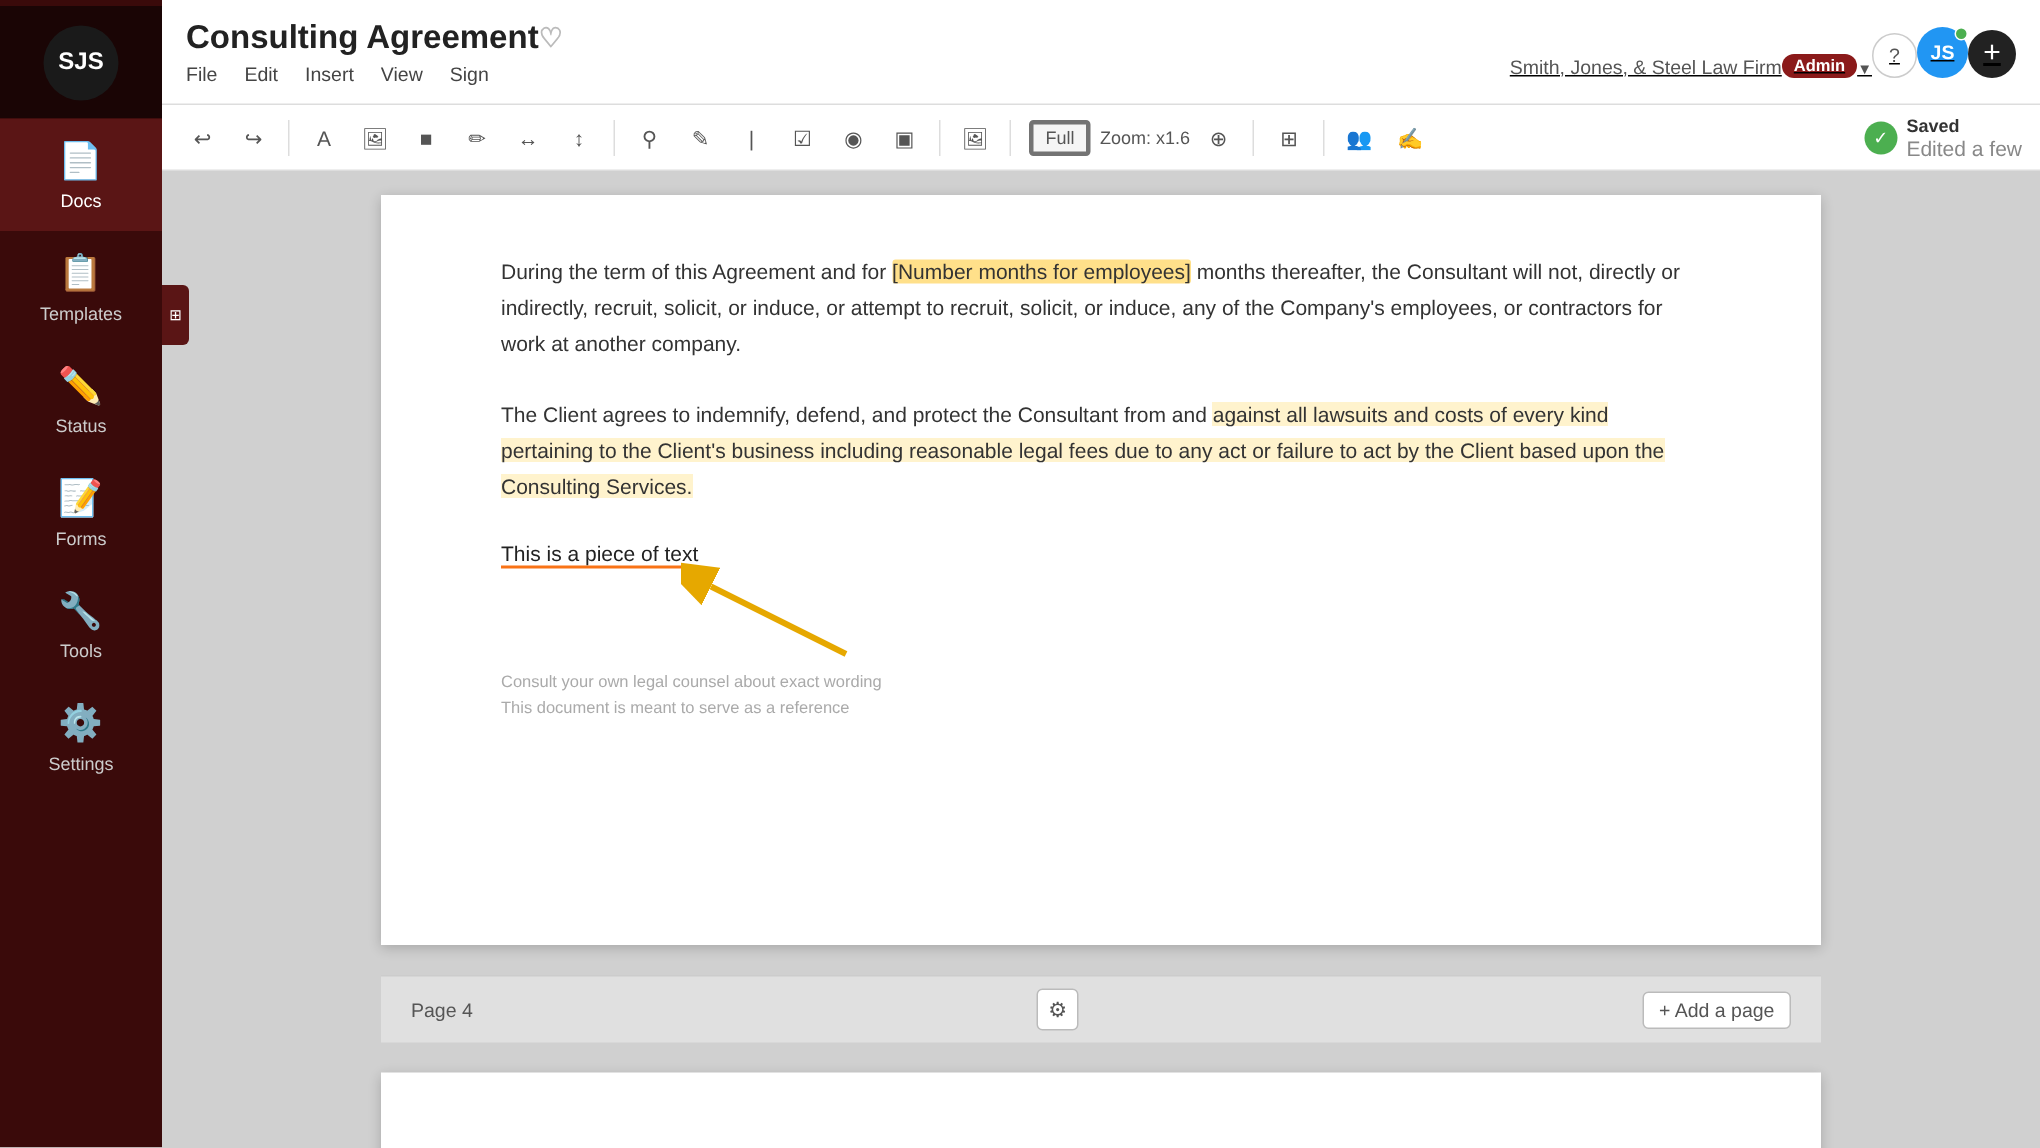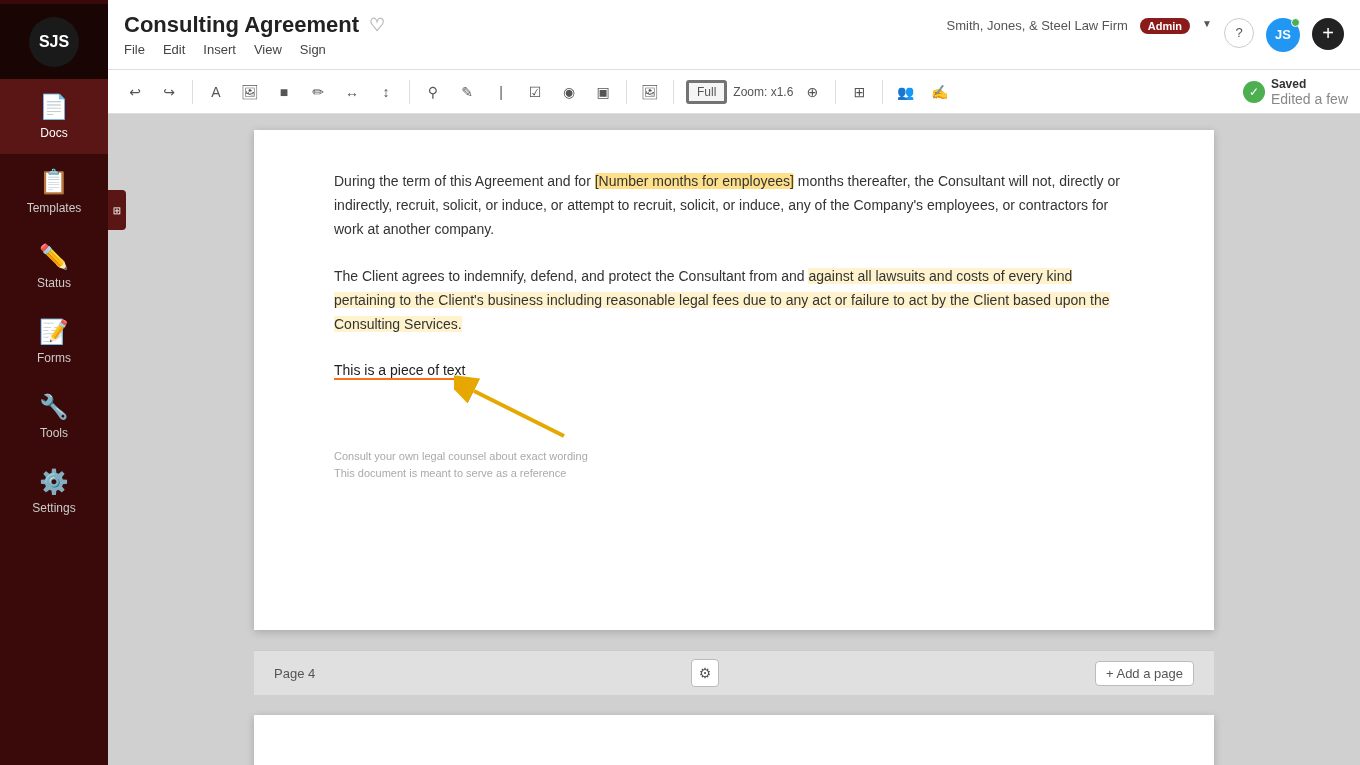--- a/index.html
+++ b/index.html
@@ -74,37 +74,38 @@
     .header-left {
       display: flex;
       flex-direction: column;
     }
     .doc-title {
       font-size: 22px;
       font-weight: 600;
       color: #222;
       display: flex;
       align-items: center;
-      gap: 10px;
+      gap: 0;
     }
     .heart-icon { color: #bbb; font-size: 18px; }
     .menu-bar {
       display: flex;
       gap: 18px;
       margin-top: 4px;
     }
     .menu-item {
       font-size: 13px;
       color: #444;
       cursor: pointer;
     }
     .header-right {
       display: flex;
-      align-items: flex-start;
-      gap: 12px;
+      align-items: flex-end;
+      gap: 0;
+      text-decoration: underline;
     }
     .firm-name {
       font-size: 13px;
       color: #555;
     }
     .admin-badge {
       background: #8b1a1a;
       color: white;
       font-size: 11px;
       padding: 2px 8px;

